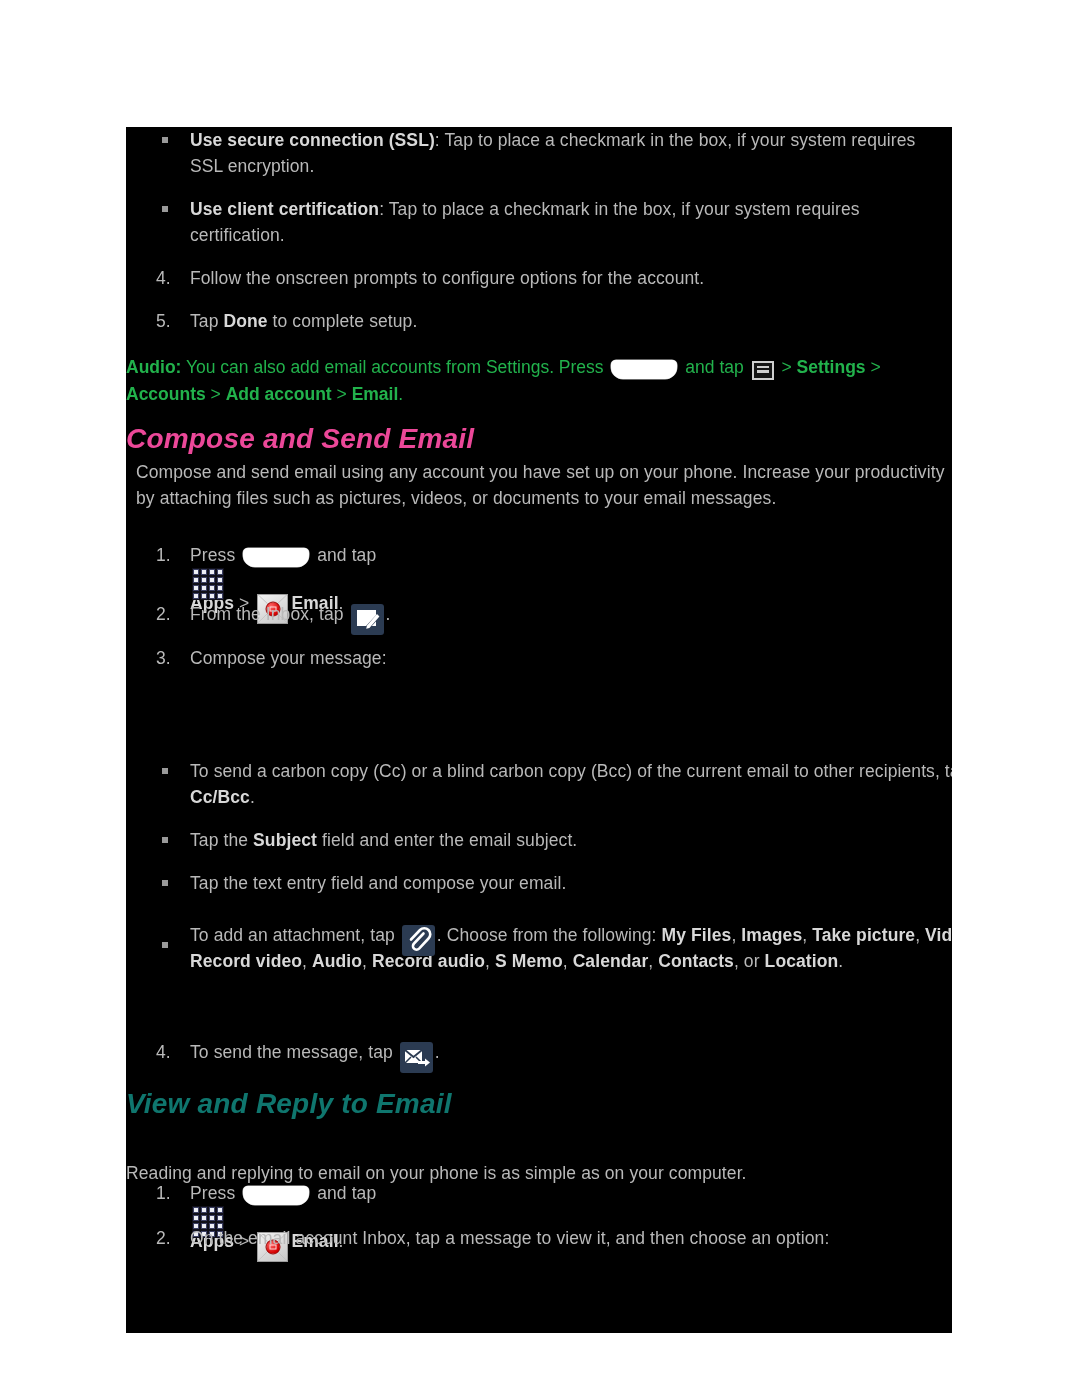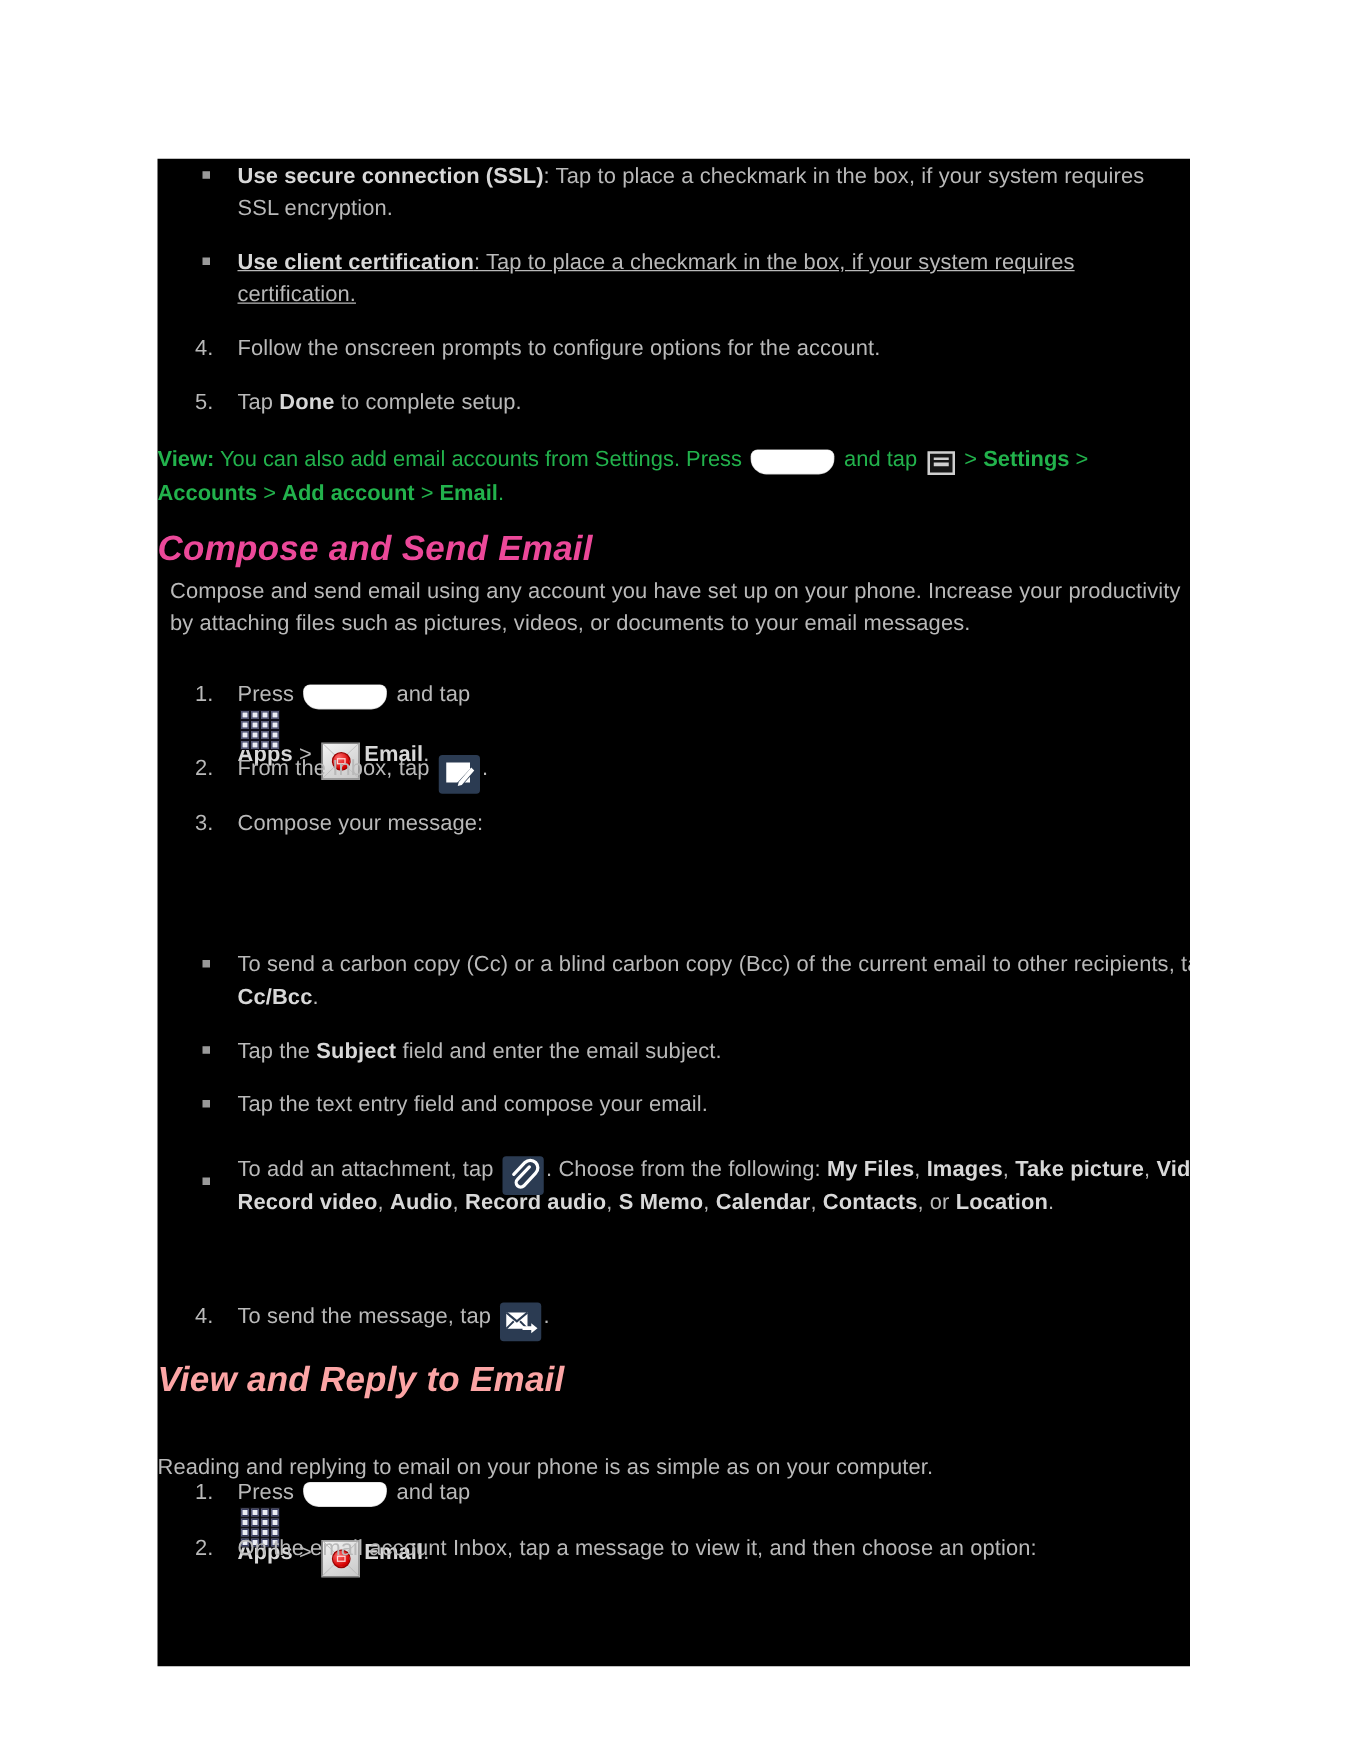--- a/index.html
+++ b/index.html
@@ -88,21 +88,21 @@
 
   
   h2.heading {
     font-style: italic;
     font-weight: bold;
     font-size: 28px;
     margin: 0;
     letter-spacing: 0.2px;
   }
   h2.heading.dark { color: #ec4899; }
-  h2.heading.bright { color: #fca5a5; }
+  h2.heading.bright { color: #0f766e; }
 
   
   .ico {
     display: inline-block;
     vertical-align: middle;
     position: relative;
   }
 
   
   .ico-home {
@@ -228,37 +228,37 @@
 <body>
 
 <div id="page">
   <div class="content">
 
     <div class="block row lvl2 body-text" style="left:0; top:0; width:760px;">
       <span class="sq-marker"></span>
       <span class="rowtext"><b>Use secure connection (SSL)</b><span>: Tap to place a checkmark in the box, if your system requires SSL encryption.</span></span>
     </div>
 
-    <div class="block row lvl2 body-text" style="left:0; top:69px; width:760px;text-decoration:underline;">
+    <div class="block row lvl2 body-text" style="left:0; top:69px; width:760px;">
       <span class="sq-marker"></span>
       <span class="rowtext"><b>Use client certification</b><span>: Tap to place a checkmark in the box, if your system requires certification.</span></span>
     </div>
 
     <div class="block row numrow body-text" style="left:28px; top:138px; width:740px;">
       <span class="marker">4.</span>
       <span class="rowtext">Follow the onscreen prompts to configure options for the account.</span>
     </div>
 
     <div class="block row numrow body-text" style="left:28px; top:181px; width:740px;">
       <span class="marker">5.</span>
       <span class="rowtext"><span>Tap </span><b>Done</b><span> to complete setup.</span></span>
     </div>
 
     <div class="block note" style="left:0; top:227px; width:826px;">
-      <span class="nb">View:</span><span> You can also add email accounts from Settings. Press </span><span class="ico ico-home"></span><span> and tap </span><span class="ico ico-menu"><i></i><i></i></span><span> &gt; </span><b class="nb">Settings</b><span> &gt; </span><b class="nb">Accounts</b><span> &gt; </span><b class="nb">Add account</b><span> &gt; </span><b class="nb">Email</b><span>.</span>
+      <span class="nb">Audio:</span><span> You can also add email accounts from Settings. Press </span><span class="ico ico-home"></span><span> and tap </span><span class="ico ico-menu"><i></i><i></i></span><span> &gt; </span><b class="nb">Settings</b><span> &gt; </span><b class="nb">Accounts</b><span> &gt; </span><b class="nb">Add account</b><span> &gt; </span><b class="nb">Email</b><span>.</span>
     </div>
 
     <h2 class="block heading dark" style="left:0; top:296px;">Compose and Send Email</h2>
 
     <div class="block body-text" style="left:0; top:332px; width:812px;padding-left:10px;">Compose and send email using any account you have set up on your phone. Increase your productivity by attaching files such as pictures, videos, or documents to your email messages.</div>
 
     <div class="block row numrow body-text" style="left:28px; top:415px; width:760px;">
       <span class="marker">1.</span>
       <span class="rowtext"><span>Press </span><span class="ico ico-home"></span><span> and tap </span><span class="ico ico-apps">
             <span></span>

